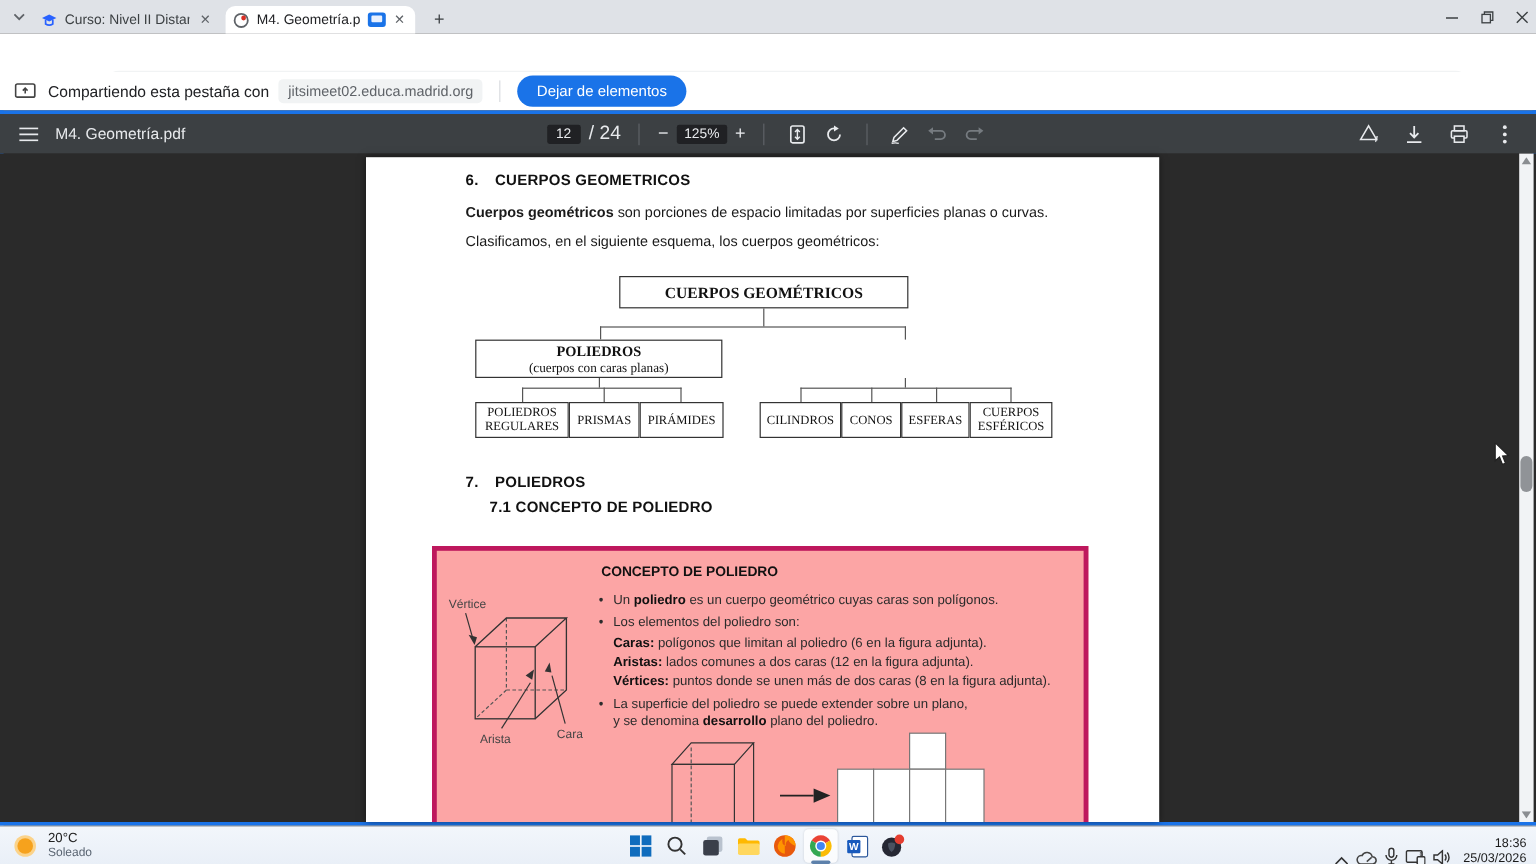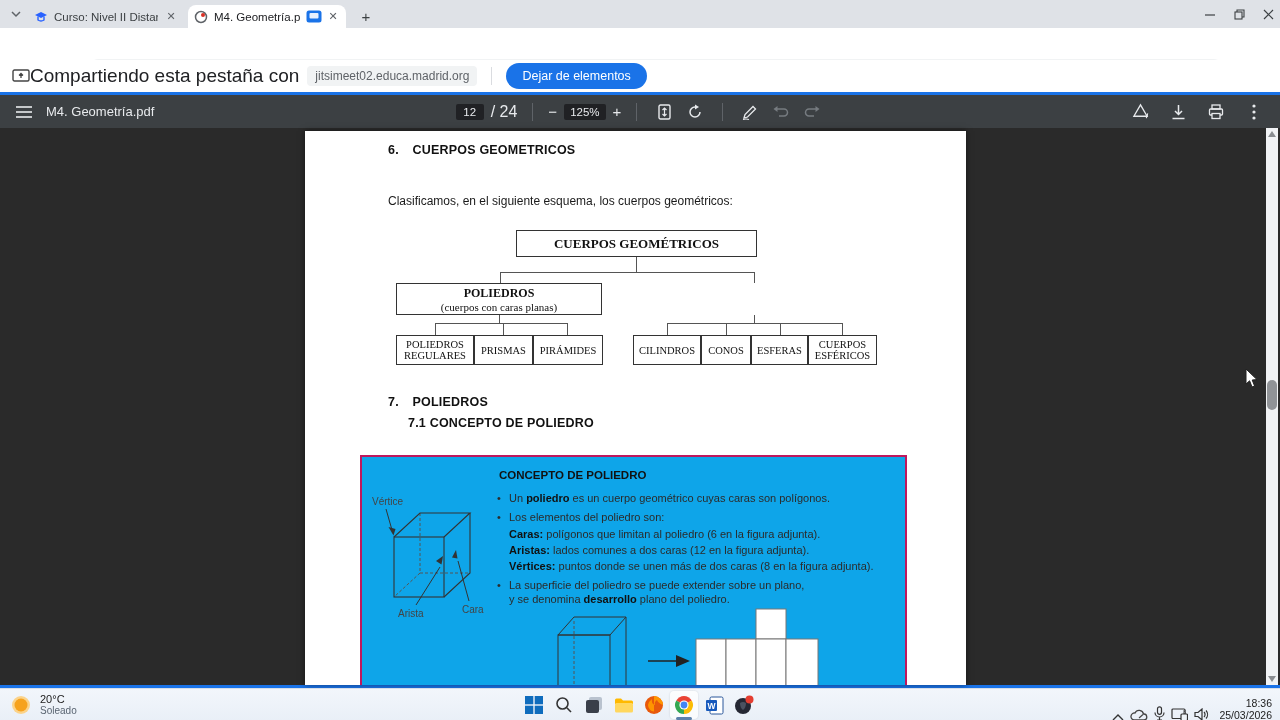--- a/index.html
+++ b/index.html
@@ -10,21 +10,21 @@
   #tabstrip{left:0;top:0;width:1280px;height:28px;background:#dfe2e7;}
   .tab{height:23px;top:5px;border-radius:8px 8px 0 0;display:flex;align-items:center;padding:0 6px;box-sizing:border-box;font-size:11.5px;color:#3c4043;}
   .tab.active{background:#ffffff;color:#202124;}
   .tab-title{white-space:nowrap;overflow:hidden;flex:1;margin:0 6px;}
   .tab-close{width:14px;height:14px;border-radius:50%;display:flex;align-items:center;justify-content:center;color:#5f6368;font-size:11px;}
   #toolbar{left:0;top:28px;width:1280px;height:32px;background:#ffffff;}
   .navbtn{width:24px;height:24px;display:flex;align-items:center;justify-content:center;color:#3c4043;font-size:15px;}
   #omnibox{left:86px;top:31px;width:1140px;height:26px;background:#f1f3f4;border-radius:13px;display:flex;align-items:center;padding:0 10px;box-sizing:border-box;}
   #omnibox .url{font-size:12.5px;color:#202124;white-space:nowrap;overflow:hidden;flex:1;margin-left:8px;}
   #sharebar{left:0;top:60px;width:1280px;height:32px;background:#ffffff;display:flex;align-items:center;}
-  #sharebar .msg{font-size:19px;color:#202124;}
+  #sharebar .msg{font-size:13px;color:#202124;margin-left:10px;}
   #share-host{background:#f1f3f4;border-radius:4px;padding:3px 8px;font-size:12px;color:#5f6368;margin-left:8px;}
   #stop-share{background:#1a73e8;color:#fff;border:none;border-radius:14px;height:26px;padding:0 16px;font-size:12.5px;font-family:inherit;margin-left:14px;}
   .vline{width:1px;height:18px;background:#dadce0;margin-left:14px;}
   
   .capline{background:#1a73e8;}
   
   #pdfbar{left:0;top:95px;width:1280px;height:33px;background:#3c4043;display:flex;align-items:center;color:#e8eaed;}
   #pdfbar .fname{font-size:13px;margin-left:10px;}
   .pdf-sep{width:1px;height:18px;background:#5f6368;margin:0 8px;}
   .pdf-box{background:#202124;border-radius:2px;color:#e8eaed;font-size:11.5px;padding:2px 6px;text-align:center;}
@@ -32,21 +32,21 @@
   #viewer{left:0;top:128px;width:1280px;height:557px;background:#2a2a2a;}
   #page{left:305px;top:131px;width:661px;height:554px;background:#ffffff;overflow:hidden;box-shadow:0 0 6px rgba(0,0,0,.5);}
   #vscroll{left:1266px;top:128px;width:12px;height:557px;background:#f1f3f5;}
   #vthumb{left:1267px;top:380px;width:10px;height:30px;background:#909397;border-radius:5px;}
   
   .doctext{color:#1a1a1a;font-size:12px;}
   .dochead{color:#111;font-size:12.5px;font-weight:bold;letter-spacing:.2px;}
   .tbox{border:1px solid #333;background:#fff;text-align:center;font-family:"Liberation Serif","DejaVu Serif",serif;color:#111;box-sizing:border-box;display:flex;flex-direction:column;justify-content:center;}
   .tline{background:#555;}
   
-  #cbox{left:55px;top:324px;width:547px;height:262px;background:#0ea5e9;border:2px solid #be185d;box-sizing:border-box;}
+  #cbox{left:55px;top:324px;width:547px;height:262px;background:#fca5a5;border:4px solid #be185d;box-sizing:border-box;}
   .bullet-line{position:absolute;left:135px;font-size:11px;color:#2b2b2b;white-space:nowrap;}
   .bullet-line .dot{display:inline-block;width:12px;}
   .blab{font-weight:bold;color:#111;}
   
   #taskbar{left:0;top:688px;width:1280px;height:32px;background:linear-gradient(#f2f6fb,#e9eff7);border-top:1px solid #d7dee8;}
   .tb-ic{width:28px;height:28px;display:flex;align-items:center;justify-content:center;border-radius:4px;position:relative;}
   .tb-ic.active{background:rgba(255,255,255,.75);box-shadow:0 0 2px rgba(0,0,0,.15);}
   .tb-ic.active::after{content:"";position:absolute;bottom:-1px;left:6px;width:16px;height:3px;border-radius:2px;background:#5d81ab;}
   #tray{position:absolute;right:2px;top:0;height:32px;display:flex;align-items:flex-end;gap:6px;}
   #clockblk{text-align:right;font-size:10.5px;color:#1b1b1b;line-height:12px;margin:0 6px 0 4px;}
@@ -266,20 +266,23 @@
 </div>
 
 <div class="abs" id="viewer"></div>
 
 <div class="abs" id="page">
 
   <div class="abs dochead" style="left:83px;top:12px;">
     <span>6.</span>
     <span style="margin-left:10px;">CUERPOS GEOMETRICOS</span>
   </div>
+  <div class="abs doctext" style="left:83px;top:39px;">
+    <b>Cuerpos geométricos</b><span> son porciones de espacio limitadas por superficies planas o curvas.</span>
+  </div>
   <div class="abs doctext" style="left:83px;top:63px;">Clasificamos, en el siguiente esquema, los cuerpos geométricos:</div>
 
   <div class="abs" style="left:0;top:0;width:661px;height:270px;">
     <div class="tbox abs" style="left:211px;top:99px;width:241px;height:27px;font-size:13px;font-weight:bold;">CUERPOS GEOMÉTRICOS</div>
     <div class="tline abs" style="left:331px;top:126px;width:1px;height:15px;"></div>
     <div class="tline abs" style="left:195px;top:141px;width:255px;height:1px;"></div>
     <div class="tline abs" style="left:195px;top:141px;width:1px;height:11px;"></div>
     <div class="tline abs" style="left:449px;top:141px;width:1px;height:11px;"></div>
     <div class="tbox abs" style="left:91px;top:152px;width:206px;height:32px;">
       <div style="font-size:12px;font-weight:bold;">POLIEDROS</div>

